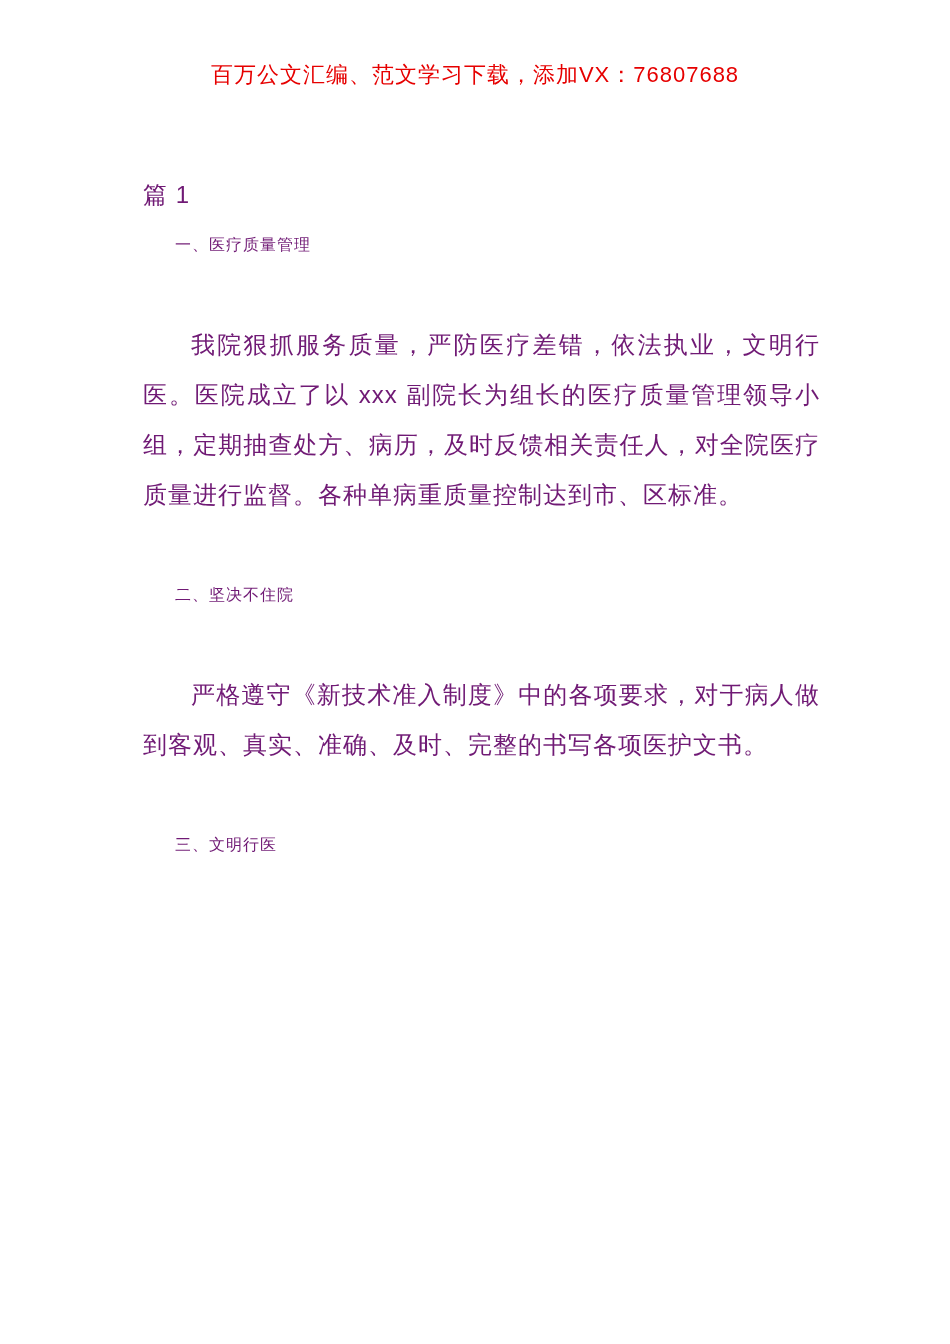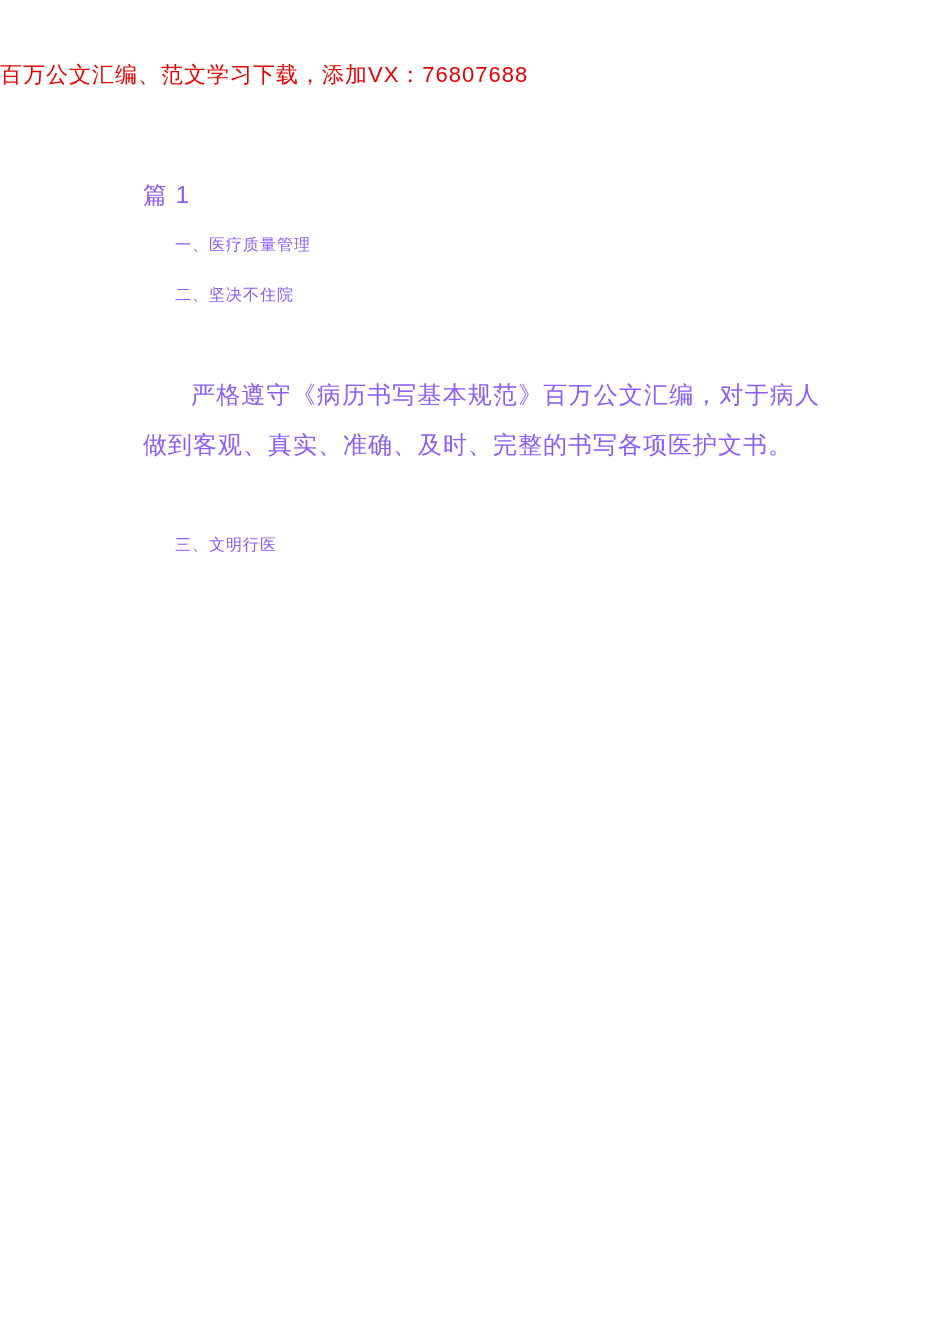--- a/index.html
+++ b/index.html
@@ -12,30 +12,30 @@
     width: 950px;
     height: 1344px;
     background: #ffffff;
     overflow: hidden;
     font-family: "Liberation Sans", sans-serif;
   }
   .notice {
     padding-top: 58px;
     line-height: 34px;
     font-size: 22px;
-    text-align: left;
+    text-align: center;
     color: #e60000;
     letter-spacing: 1px;
     white-space: nowrap;
   }
   .doc {
     margin: 78px 130px 0 143px;
     font-size: 24px;
     line-height: 50px;
-    color: #8b5cf6;
+    color: #701a75;
     letter-spacing: 1px;
     text-align: justify;
   }
   .doc-label {
     margin: 0;
   }
   .sec-heading {
     margin: 0;
     font-size: 16px;
     font-weight: normal;
@@ -52,23 +52,24 @@
 <div class="page">
 
   <div class="notice">百万公文汇编、范文学习下载，添加VX：76807688</div>
 
   <div class="doc">
 
     <p class="doc-label">篇 1</p>
 
     <h2 class="sec-heading">一、医疗质量管理</h2>
 
+    <p class="para">我院狠抓服务质量，严防医疗差错，依法执业，文明行医。医院成立了以 xxx 副院长为组长的医疗质量管理领导小组，定期抽查处方、病历，及时反馈相关责任人，对全院医疗质量进行监督。各种单病重质量控制达到市、区标准。</p>
 
     <h2 class="sec-heading">二、坚决不住院</h2>
 
-    <p class="para">严格遵守《病历书写基本规范》百万公文汇编，对于病人做到客观、真实、准确、及时、完整的书写各项医护文书。</p>
+    <p class="para">严格遵守《新技术准入制度》中的各项要求，对于病人做到客观、真实、准确、及时、完整的书写各项医护文书。</p>
 
     <h2 class="sec-heading">三、文明行医</h2>
 
 
   </div>
 
 </div>
 
 </body></html>

